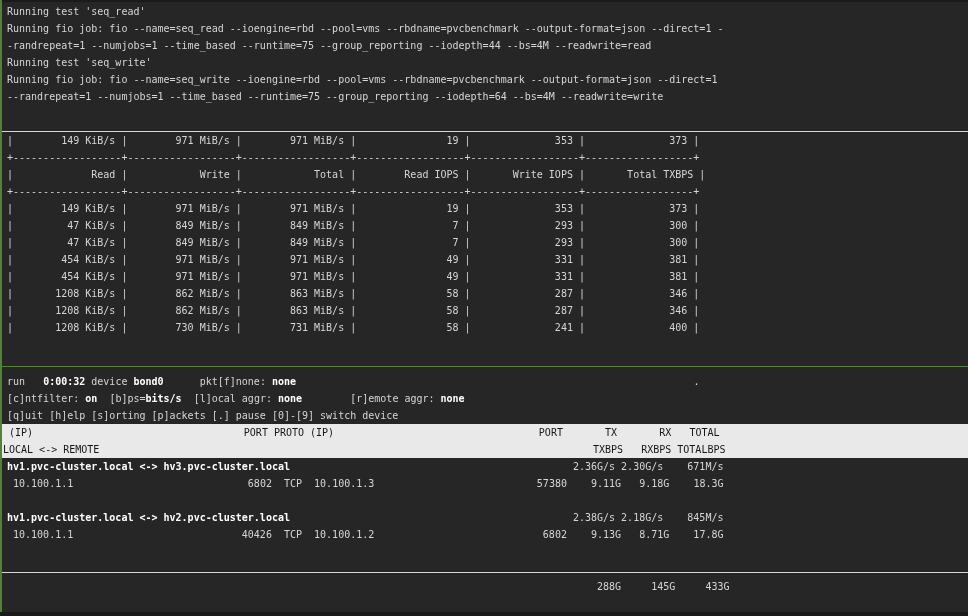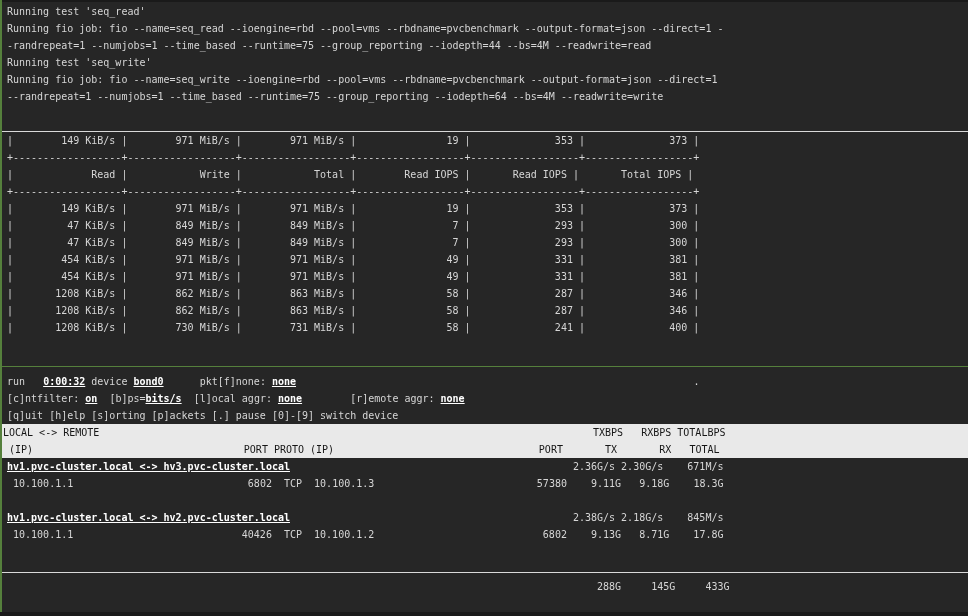--- a/index.html
+++ b/index.html
@@ -5,21 +5,21 @@
   html,body { margin:0; padding:0; background:#111; }
   .term {
     position:relative; width:968px; height:616px;
     background:#262626; overflow:hidden;
     font-family:"DejaVu Sans Mono", "Liberation Mono", monospace;
     font-size:10px; line-height:17px; color:#d6d6d6;
     cursor:text;
   }
   .pane { position:absolute; left:7px; right:0; }
   .tline { white-space:pre; height:17px; }
-  .tline .b { color:#ffffff; font-weight:bold;text-decoration:underline; }
+  .tline .b { color:#ffffff; font-weight:bold; }
   .tline.inv {
     background:#e9e9e9; color:#161616;
     margin-left:-7px; padding-left:3px; width:965px;
   }
   .divider { position:absolute; left:0; width:968px; height:1px; }
   .divider.light { background:#d9d9d9; }
   .divider.green { background:#55803c; }
   .green-border { position:absolute; left:0; top:0; width:2px; height:612px; background:#55803c; z-index:5; }
   .edge-strip { position:absolute; left:0; width:968px; background:#1a1a1a; }
   .edge-strip.top { top:0; height:2px; }
@@ -39,40 +39,40 @@
     <div class="tline">Running test 'seq_write'</div>
     <div class="tline">Running fio job: fio --name=seq_write --ioengine=rbd --pool=vms --rbdname=pvcbenchmark --output-format=json --direct=1</div>
     <div class="tline">--randrepeat=1 --numjobs=1 --time_based --runtime=75 --group_reporting --iodepth=64 --bs=4M --readwrite=write</div>
   </div>
 
   <div class="divider light" style="top:131px"></div>
 
   <div class="pane" style="top:132px" id="fio-table">
       <div class="tline">|        149 KiB/s |        971 MiB/s |        971 MiB/s |               19 |              353 |              373 |</div>
       <div class="tline">+------------------+------------------+------------------+------------------+------------------+------------------+</div>
-      <div class="tline">|             Read |            Write |            Total |        Read IOPS |       Read IOPS |       Total IOPS |</div>
+      <div class="tline">|             Read |            Write |            Total |        Read IOPS |       Write IOPS |       Total TXBPS |</div>
       <div class="tline">+------------------+------------------+------------------+------------------+------------------+------------------+</div>
       <div class="tline">|        149 KiB/s |        971 MiB/s |        971 MiB/s |               19 |              353 |              373 |</div>
       <div class="tline">|         47 KiB/s |        849 MiB/s |        849 MiB/s |                7 |              293 |              300 |</div>
       <div class="tline">|         47 KiB/s |        849 MiB/s |        849 MiB/s |                7 |              293 |              300 |</div>
       <div class="tline">|        454 KiB/s |        971 MiB/s |        971 MiB/s |               49 |              331 |              381 |</div>
       <div class="tline">|        454 KiB/s |        971 MiB/s |        971 MiB/s |               49 |              331 |              381 |</div>
       <div class="tline">|       1208 KiB/s |        862 MiB/s |        863 MiB/s |               58 |              287 |              346 |</div>
       <div class="tline">|       1208 KiB/s |        862 MiB/s |        863 MiB/s |               58 |              287 |              346 |</div>
       <div class="tline">|       1208 KiB/s |        730 MiB/s |        731 MiB/s |               58 |              241 |              400 |</div>
     </div>
 
   <div class="divider green" style="top:366px"></div>
 
   <div class="pane" style="top:373px">
       <div class="tline"><span>run   </span><span class="b">0:00:32</span><span> device </span><span class="b">bond0</span><span>      </span><span>pkt[f]none: </span><span class="b">none</span><span>                                                                  </span><span>.</span></div>
       <div class="tline"><span>[c]ntfilter: </span><span class="b">on</span><span>  </span><span>[b]ps=</span><span class="b">bits/s</span><span>  </span><span>[l]ocal aggr: </span><span class="b">none</span><span>        </span><span>[r]emote aggr: </span><span class="b">none</span></div>
       <div class="tline"><span>[q]uit [h]elp [s]orting [p]ackets [.] pause [0]-[9] switch device</span></div>
+      <div class="tline inv"><span> (IP)</span><span>                                   </span><span>PORT PROTO (IP)</span><span>                                  </span><span>PORT</span><span>       </span><span>TX</span><span>       </span><span>RX</span><span>   </span><span>TOTAL</span></div>
       <div class="tline inv"><span>LOCAL &lt;-&gt; REMOTE</span><span>                                                                                  </span><span>TXBPS   RXBPS TOTALBPS</span></div>
-      <div class="tline inv"><span> (IP)</span><span>                                   </span><span>PORT PROTO (IP)</span><span>                                  </span><span>PORT</span><span>       </span><span>TX</span><span>       </span><span>RX</span><span>   </span><span>TOTAL</span></div>
       <div class="tline"><span class="b">hv1.pvc-cluster.local &lt;-&gt; hv3.pvc-cluster.local</span><span>                                               </span><span>2.36G/s 2.30G/s    671M/s</span></div>
       <div class="tline"><span> 10.100.1.1</span><span>                             </span><span>6802  TCP  10.100.1.3</span><span>                           </span><span>57380    9.11G   9.18G    18.3G</span></div>
       <div class="tline">&nbsp;</div>
       <div class="tline"><span class="b">hv1.pvc-cluster.local &lt;-&gt; hv2.pvc-cluster.local</span><span>                                               </span><span>2.38G/s 2.18G/s    845M/s</span></div>
       <div class="tline"><span> 10.100.1.1</span><span>                            </span><span>40426  TCP  10.100.1.2</span><span>                            </span><span>6802    9.13G   8.71G    17.8G</span></div>
     </div>
 
   <div class="divider light" style="top:572px"></div>
 
   <div class="pane" style="top:578px">

